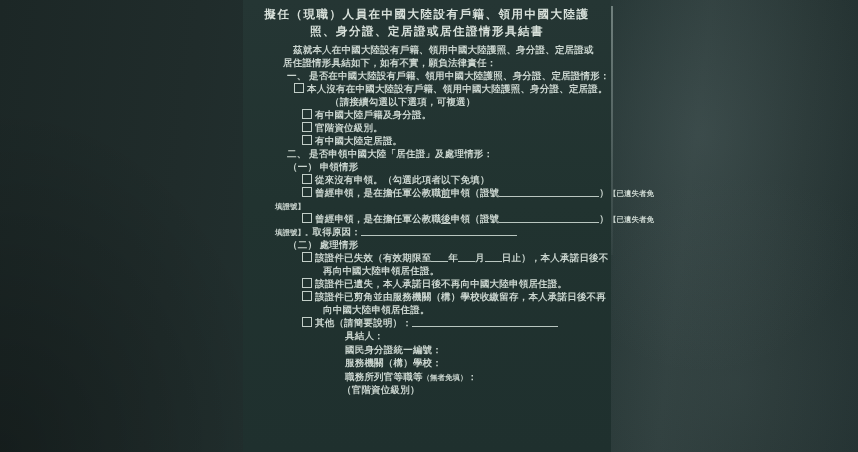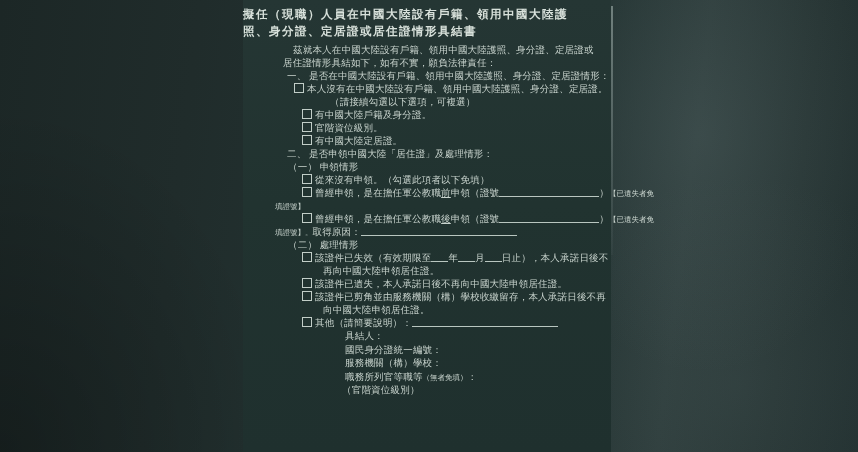--- a/index.html
+++ b/index.html
@@ -20,25 +20,25 @@
     background:linear-gradient(180deg,#253634 0%,#213330 45%,#1f302e 100%);
     color:#c9d4ce;
     box-sizing:border-box;
     padding-top:6px;
   }
   .paper::after{
     content:'';position:absolute;right:-2px;top:6px;width:2px;height:55%;
     background:linear-gradient(180deg,rgba(200,215,210,0.45),rgba(200,215,210,0.03));
   }
   .title{
-    font-size:11.5px;font-weight:700;
+    text-align:center;font-size:11.5px;font-weight:700;
     letter-spacing:1.5px;line-height:17px;color:#d8e1db;
     white-space:nowrap;
   }
-  .ln{white-space:nowrap;height:13px;line-height:13px;font-size:9.5px;letter-spacing:0.2px;}
+  .ln{white-space:nowrap;height:13px;line-height:13px;font-size:9.5px;letter-spacing:0.2px;font-weight:bold;}
   .fl{height:13.5px;line-height:13.5px;}
   .gap-top{margin-top:4px;}
   
   .i-flush{margin-left:40px;}
   .i-head{margin-left:44px;}
   .i-para{margin-left:50px;}
   .i-cb1{margin-left:51px;}
   .i-sub{margin-left:45px;}
   .i-note{margin-left:87px;}
   .i-cb2{margin-left:59px;}

